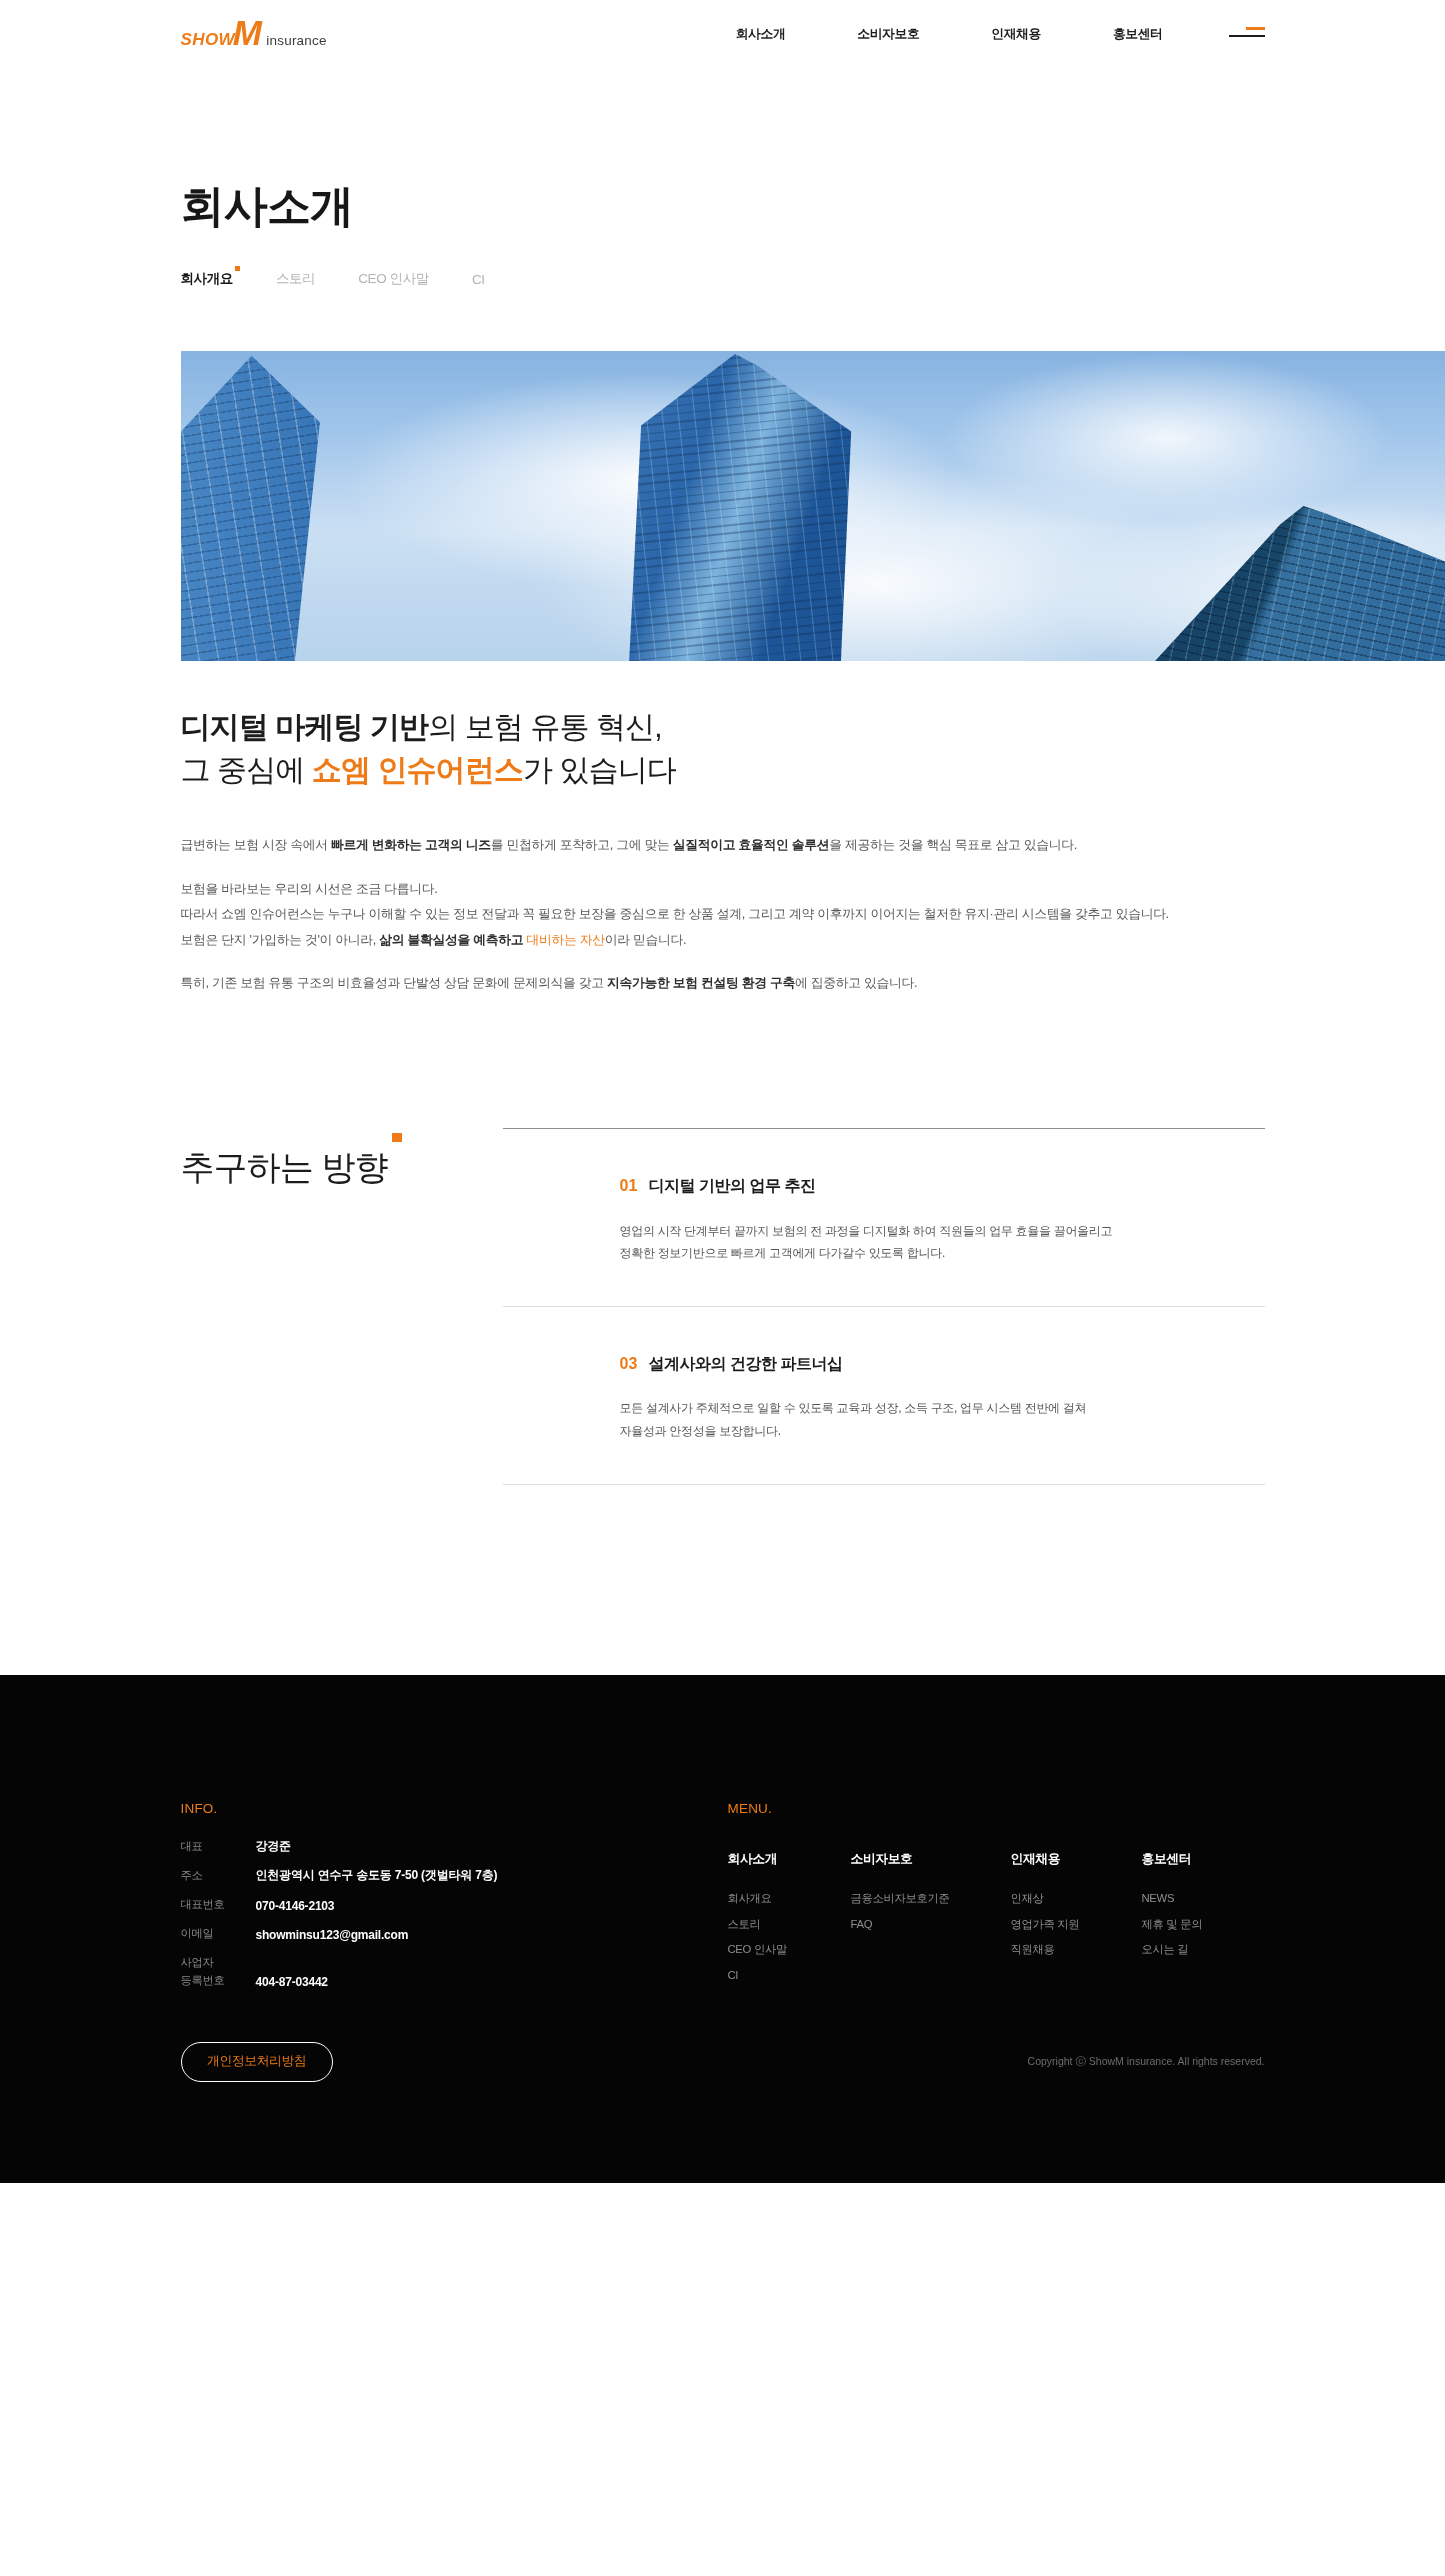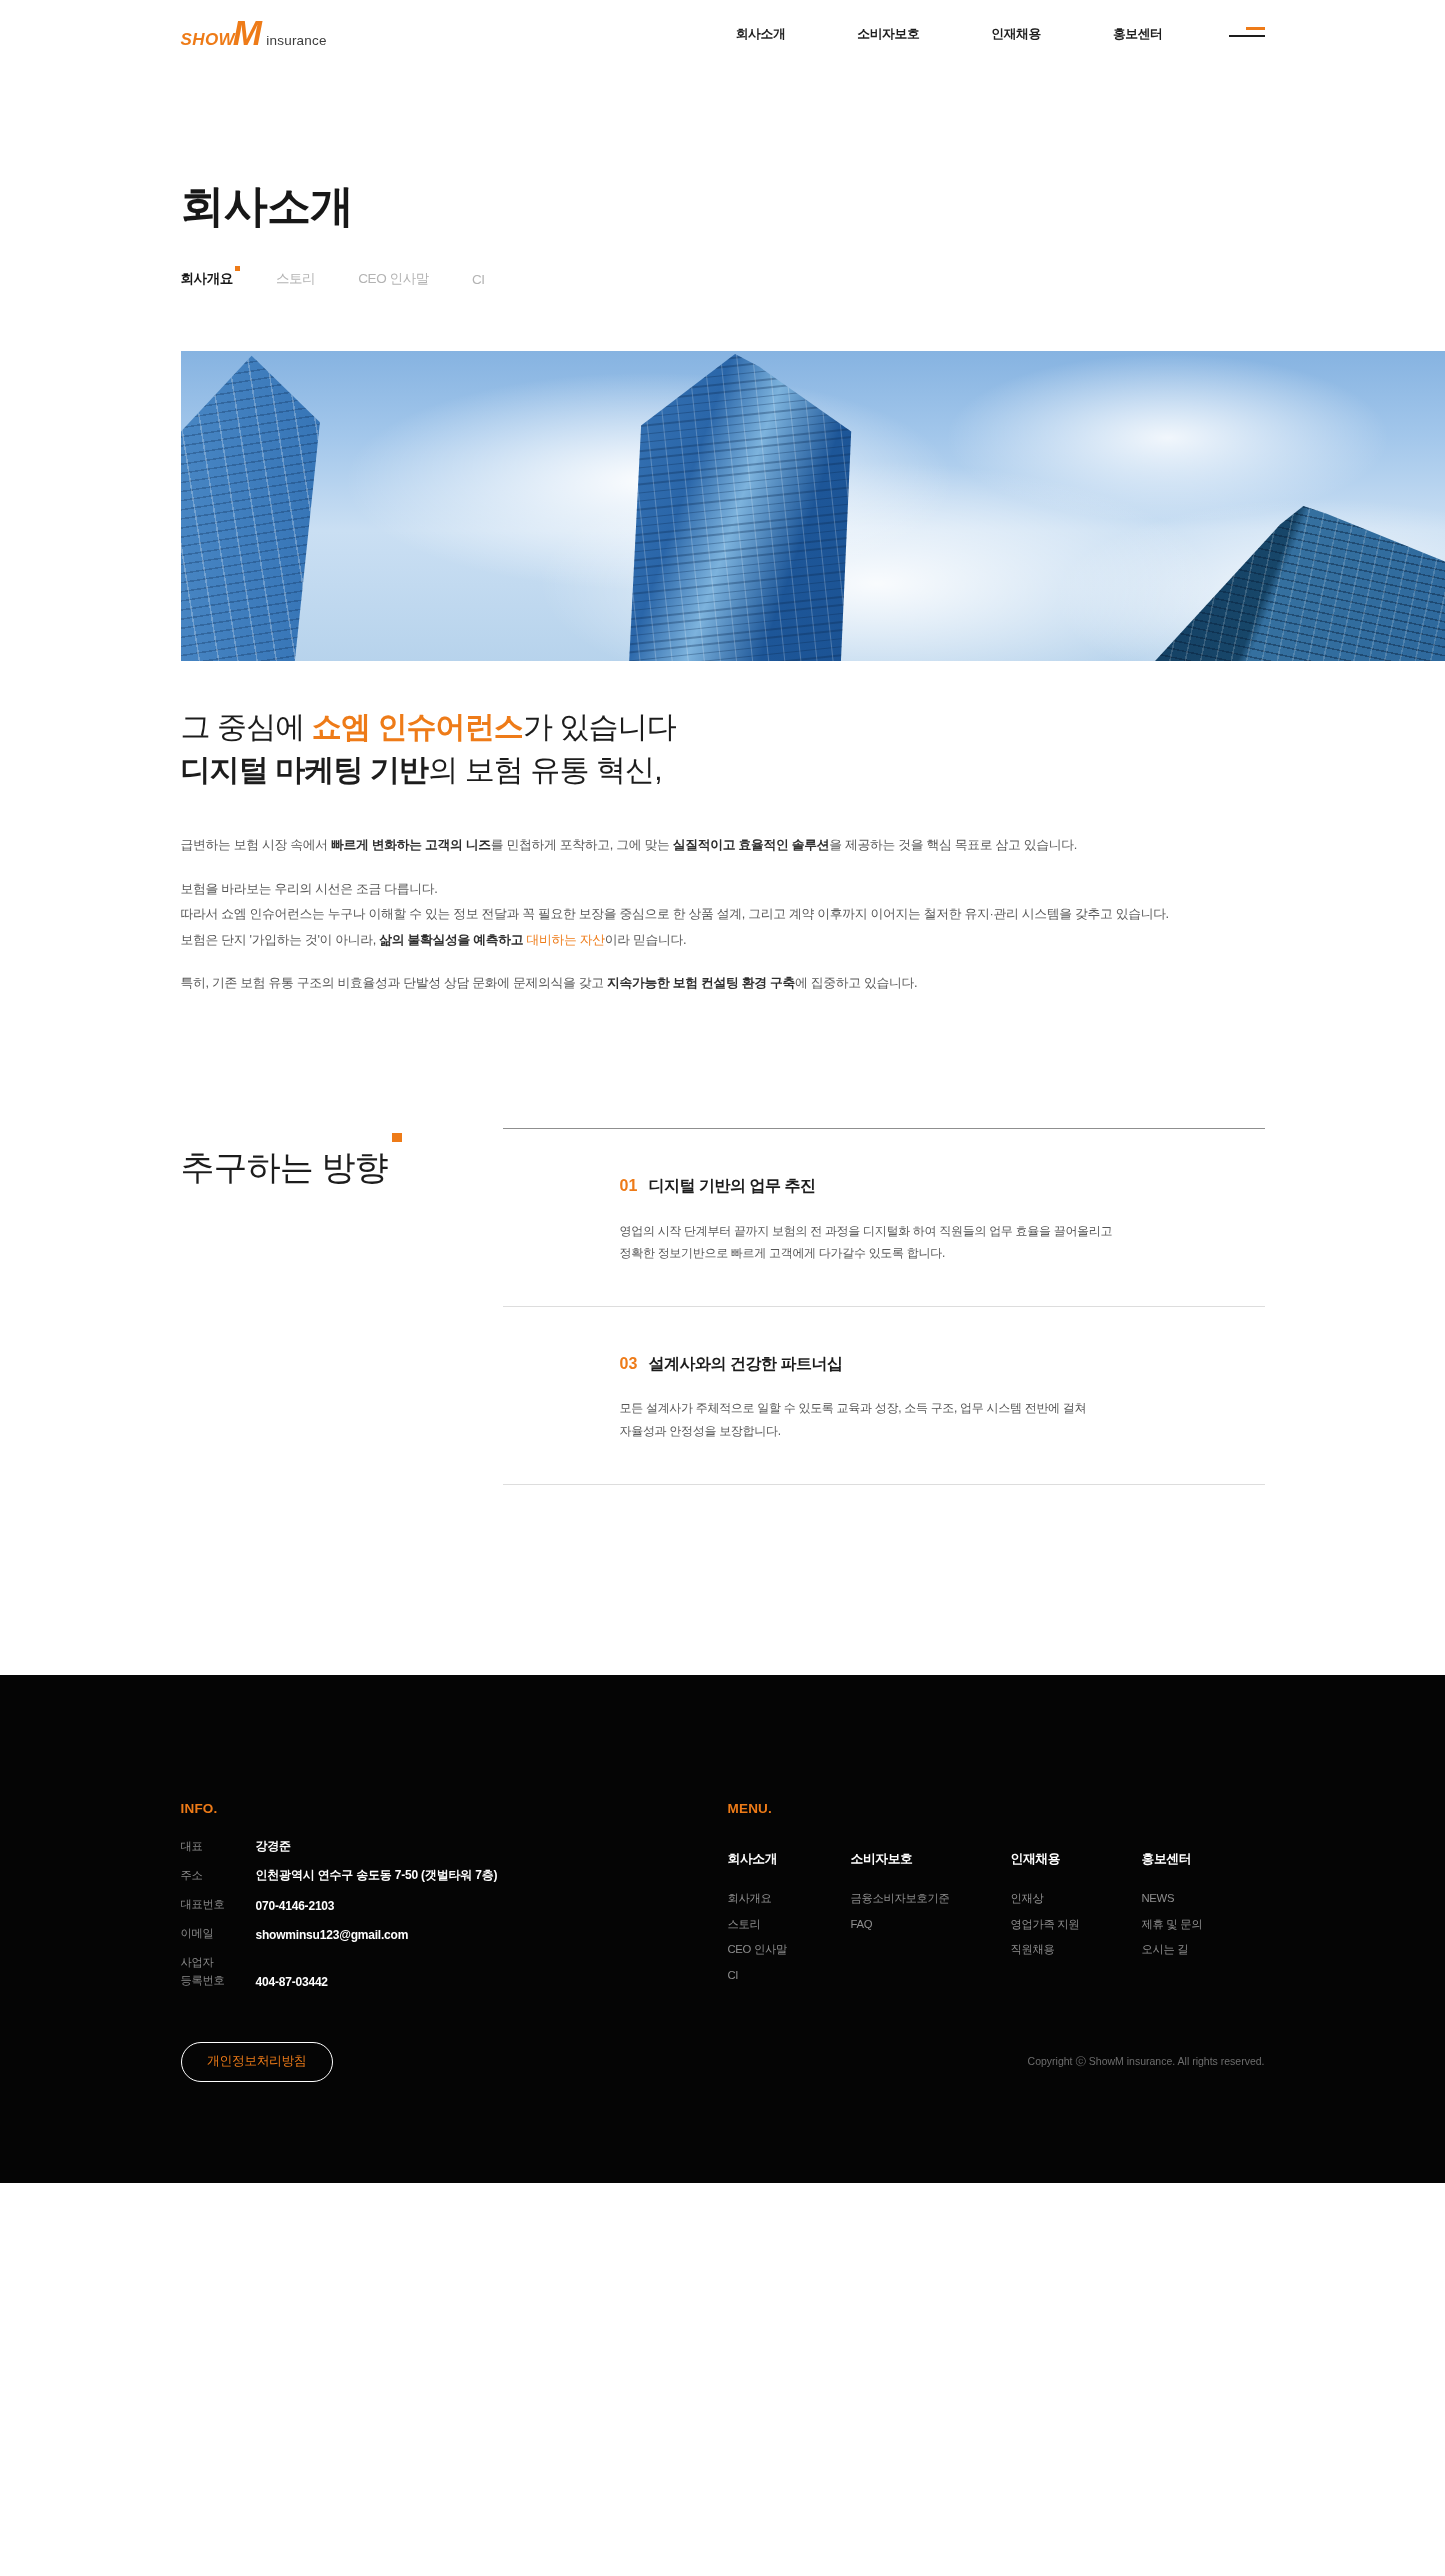--- a/index.html
+++ b/index.html
@@ -86,21 +86,21 @@
   .dir-item-head { display:flex; align-items:baseline; gap:11.3px; }
   .dir-num { color:#ee7b18; font-weight:800; font-size:16px; }
   .dir-item-title { color:#1c1c1c; font-weight:800; font-size:16px; letter-spacing:-0.5px; }
   .dir-body { margin-top:22.6px; font-size:12px; color:#565656; line-height:22.6px; letter-spacing:-0.3px; }
   .dir-body span { display:block; }
 
   
   .site-footer { margin-top:190px; background:#050505; padding-top:126px; padding-bottom:101px; }
   .footer-cols { display:flex; }
   .finfo { width:617px; }
-  .f-head { color:#ee7b18; font-size:13.5px; font-weight:700; letter-spacing:0.2px; }
+  .f-head { color:#ee7b18; font-size:13.5px; font-weight:400; letter-spacing:0.2px; }
   .info-rows { margin-top:21px; }
   .info-row { display:flex; align-items:flex-end; min-height:16.6px; margin-top:11px; }
   .info-label { width:75px; flex:none; color:#8a8a8a; font-size:11.3px; letter-spacing:-0.3px; white-space:pre-line; line-height:18px; }
   .info-value { color:#fff; font-size:12px; font-weight:700; letter-spacing:-0.2px; }
   .fmenu { flex:1; }
   .fmenu-cols { margin-top:19px; display:flex; }
   .fcol { width:123px; }
   .fcol:nth-child(2) { width:160px; }
   .fcol:nth-child(3) { width:131px; }
   .fcol-title { color:#fff; font-size:12.8px; font-weight:800; letter-spacing:-0.4px; margin-top:16.6px; }
@@ -156,22 +156,22 @@
       <div class="bldg b2">
           <div class="glass"></div>
         </div>
       <div class="bldg b3">
           <div class="glass"></div>
         </div>
     </figure>
 
     <section class="intro wrap">
       <h2 class="intro-heading">
+        <span class="hl"><span class="run-b">디지털 마케팅 기반</span><span>의 보험 유통 혁신,</span></span>
         <span class="hl"><span>그 중심에 </span><span class="run-ob">쇼엠 인슈어런스</span><span>가 있습니다</span></span>
-        <span class="hl"><span class="run-b">디지털 마케팅 기반</span><span>의 보험 유통 혁신,</span></span>
       </h2>
       <div class="paras">
         <p><span>급변하는 보험 시장 속에서 </span><span class="run-b">빠르게 변화하는 고객의 니즈</span><span>를 민첩하게 포착하고, 그에 맞는 </span><span class="run-b">실질적이고 효율적인 솔루션</span><span>을 제공하는 것을 핵심 목표로 삼고 있습니다.</span></p>
         <p class="group-gap"><span>보험을 바라보는 우리의 시선은 조금 다릅니다.</span></p>
         <p><span>따라서 쇼엠 인슈어런스는 누구나 이해할 수 있는 정보 전달과 꼭 필요한 보장을 중심으로 한 상품 설계, 그리고 계약 이후까지 이어지는 철저한 유지·관리 시스템을 갖추고 있습니다.</span></p>
         <p><span>보험은 단지 '가입하는 것'이 아니라, </span><span class="run-b">삶의 불확실성을 예측하고</span><span> </span><span class="run-o">대비하는 자산</span><span>이라 믿습니다.</span></p>
         <p class="group-gap"><span>특히, 기존 보험 유통 구조의 비효율성과 단발성 상담 문화에 문제의식을 갖고 </span><span class="run-b">지속가능한 보험 컨설팅 환경 구축</span><span>에 집중하고 있습니다.</span></p>
       </div>
     </section>
 

